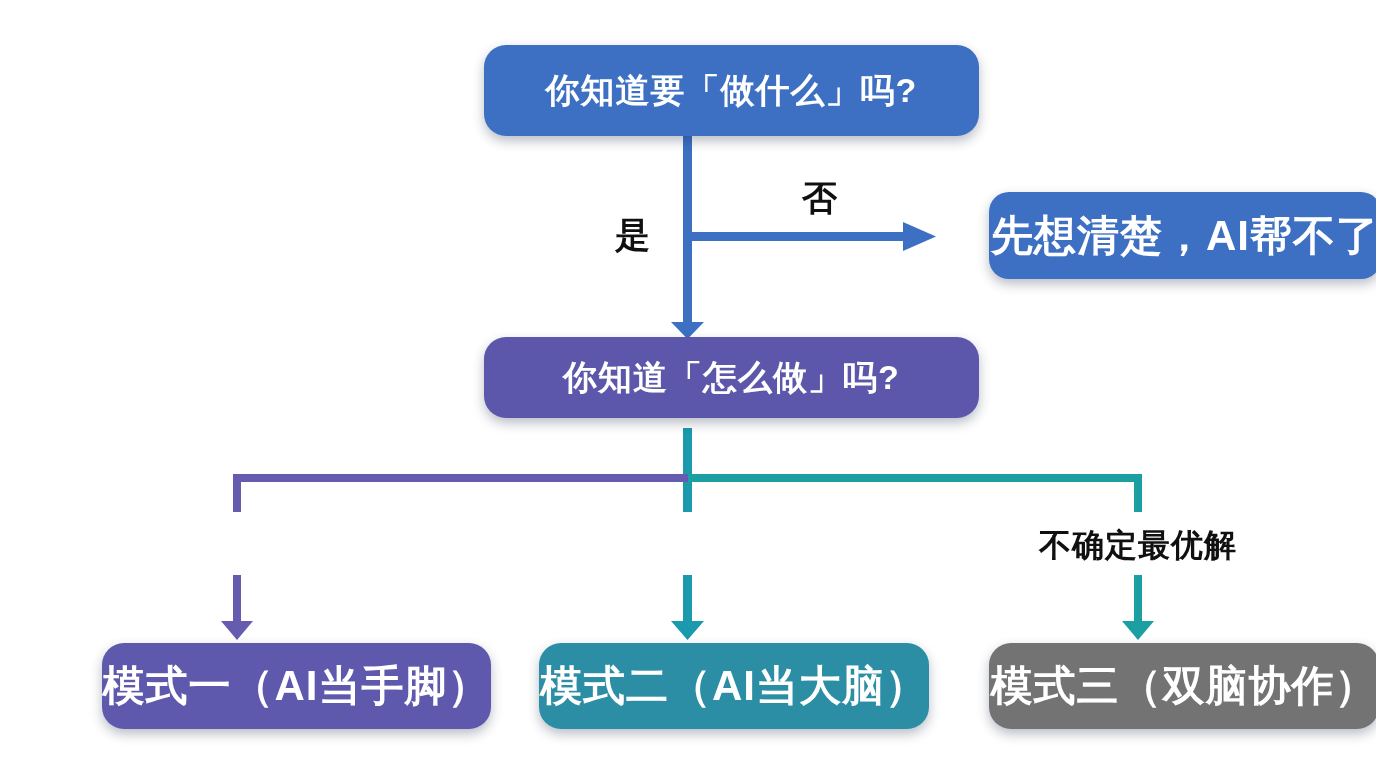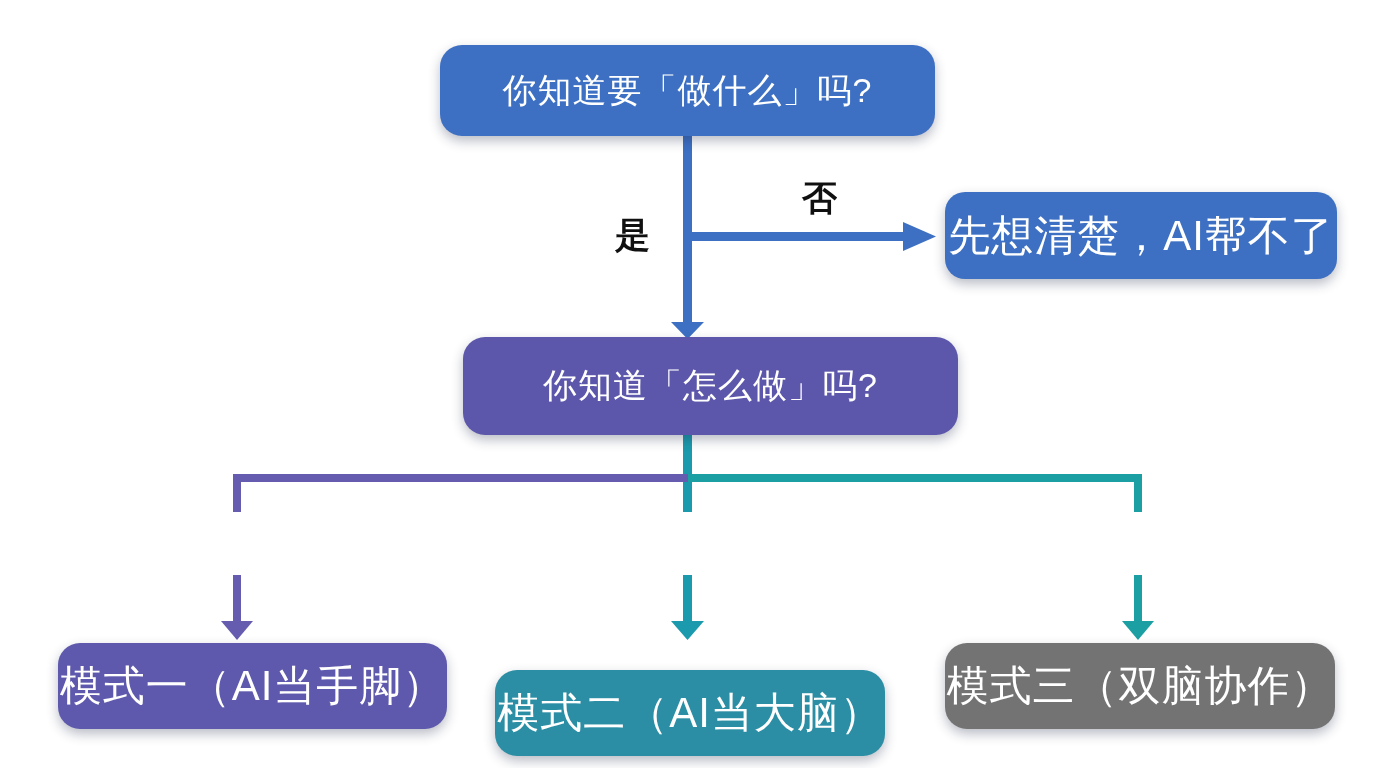--- a/index.html
+++ b/index.html
@@ -2,23 +2,24 @@
 <html><head>
 <meta charset="utf-8">
 <style>
   html,body { margin:0; padding:0; background:#ffffff; }
   .canvas {
     position:relative; width:1376px; height:768px; background:#ffffff;
     font-family:"Liberation Sans", sans-serif; overflow:hidden;
   }
   .node {
     position:absolute; display:flex; align-items:center; justify-content:center;
-    color:#ffffff; font-weight:400; border-radius:22px; text-align:right;
+    color:#ffffff; font-weight:700; border-radius:22px; text-align:right;
     box-shadow:0 5px 12px rgba(25,35,70,0.30);
     letter-spacing:1px;
+    margin-left:44px;
   }
   .node.big { font-size:34px; }
   .node.small { font-size:42px; }
   .line { position:absolute; }
   .head { position:absolute; }
   .head.down  { clip-path:polygon(0 0, 100% 0, 50% 100%); }
   .head.right { clip-path:polygon(0 0, 0 100%, 100% 50%); }
   .edge-label {
     position:absolute; color:#101010; font-weight:700; font-size:32px;
     text-align:center; line-height:36px; letter-spacing:1px;
@@ -38,35 +39,36 @@
   <div class="head right" style="left: 903px; top: 222px; width: 33px; height: 29px; background: rgb(61, 112, 195);"></div>
   <div class="edge-label big" style="left:787px; top:180px; width:66px;">否</div>
 
   <div class="line" style="left: 683px; top: 428px; width: 9px; height: 50px; background: rgb(27, 154, 173);"></div>
   <div class="line" style="left: 233px; top: 474px; width: 455px; height: 8px; background: rgb(101, 92, 176);"></div>
   <div class="line" style="left: 688px; top: 474px; width: 450px; height: 8px; background: rgb(27, 159, 163);"></div>
   <div class="line" style="left: 233px; top: 474px; width: 8px; height: 38px; background: rgb(101, 92, 176);"></div>
   <div class="line" style="left: 683px; top: 482px; width: 9px; height: 30px; background: rgb(27, 154, 173);"></div>
   <div class="line" style="left: 1134px; top: 474px; width: 8px; height: 38px; background: rgb(27, 159, 163);"></div>
 
+  <div class="edge-label" style="left:1018px; top:527px; width:240px;">不确定最优解</div>
 
   <div class="line" style="left: 233px; top: 575px; width: 8px; height: 48px; background: rgb(101, 92, 176);"></div>
   <div class="head down" style="left: 221px; top: 621px; width: 32px; height: 19px; background: rgb(101, 92, 176);"></div>
 
   <div class="line" style="left: 683px; top: 575px; width: 9px; height: 48px; background: rgb(27, 154, 173);"></div>
   <div class="head down" style="left: 671px; top: 621px; width: 33px; height: 19px; background: rgb(27, 154, 173);"></div>
 
   <div class="line" style="left: 1134px; top: 575px; width: 8px; height: 48px; background: rgb(27, 159, 163);"></div>
   <div class="head down" style="left: 1122px; top: 621px; width: 32px; height: 19px; background: rgb(27, 159, 163);"></div>
 
   <div class="node big" style="left: 440px; top: 45px; width: 495px; height: 91px; background: rgb(61, 112, 195);">你知道要「做什么」吗?</div>
 
   <div class="node small" style="left: 945px; top: 192px; width: 392px; height: 87px; border-radius: 20px; background: rgb(61, 112, 195);">先想清楚，AI帮不了</div>
 
-  <div class="node big" style="left: 463px; top: 337px; width: 495px; height: 98px; background: rgb(92, 87, 171);">你知道「怎么做」吗?</div>
+  <div class="node big" style="left: 440px; top: 337px; width: 495px; height: 81px; background: rgb(92, 87, 171);">你知道「怎么做」吗?</div>
 
   <div class="node small" style="left: 58px; top: 643px; width: 389px; height: 86px; background: rgb(94, 89, 172);">模式一（AI当手脚）</div>
 
-  <div class="node small" style="left: 495px; top: 670px; width: 390px; height: 86px; background: rgb(43, 142, 164);">模式二（AI当大脑）</div>
+  <div class="node small" style="left: 495px; top: 643px; width: 390px; height: 86px; background: rgb(43, 142, 164);">模式二（AI当大脑）</div>
 
   <div class="node small" style="left: 945px; top: 643px; width: 390px; height: 86px; background: #737373;">模式三（双脑协作）</div>
 
 </div>
 
 </body></html>

